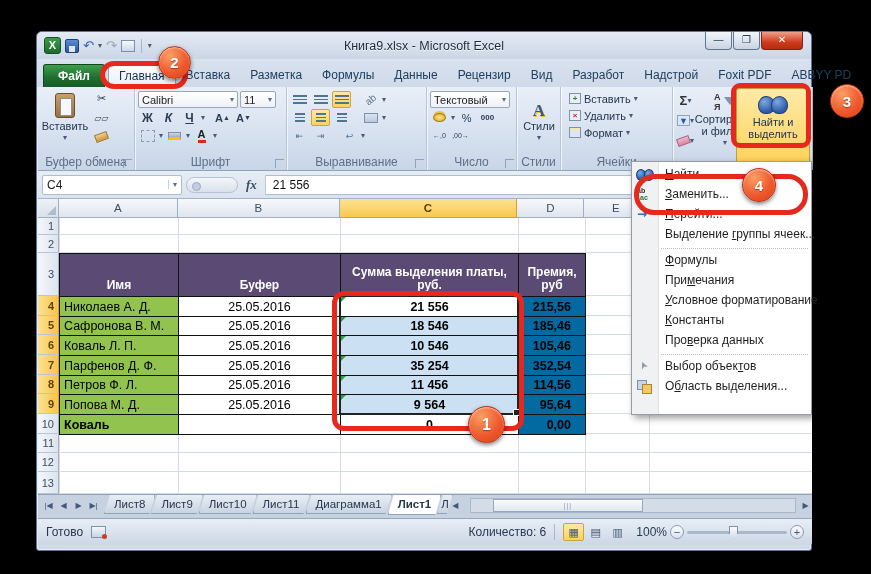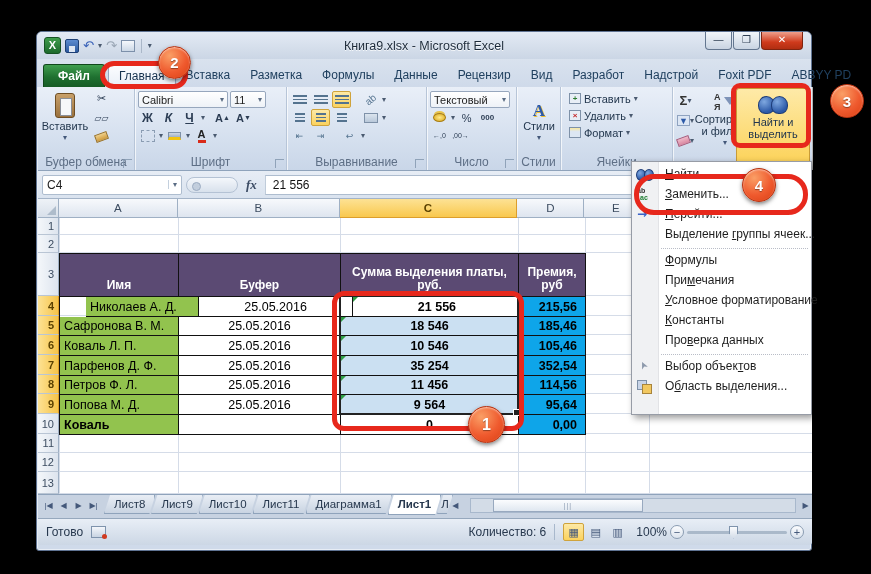--- a/index.html
+++ b/index.html
@@ -92,21 +92,21 @@
 .rnum{width:21px;background:linear-gradient(90deg,#f4f7fa,#dde4ee);border-right:1px solid #9fb0c4;border-bottom:1px solid #b9c5d4;font-size:11px;color:#3c4c60;display:flex;align-items:center;justify-content:flex-end;padding-right:4px;margin-bottom:-1px}
 .grow.sel .rnum{background:linear-gradient(90deg,#fde294,#f6c44a);border-right:1px solid #dc9e2c;color:#5c4200;font-weight:700}
 .vline{position:absolute;top:19px;bottom:0;width:1px;background:#d5dce8}
 
 .xtable{position:absolute;left:21px;top:54px;width:527px;border-top:1px solid #111;border-left:1px solid #111;z-index:3}
 .trow{display:flex}
 .tc{border-right:1px solid #111;border-bottom:1px solid #111;font-size:12.5px;color:#000;display:flex;align-items:center;overflow:hidden}
 .c-name{width:119px;padding-left:4px;background:#92c34e}
 .c-date{width:162px;justify-content:center;background:#fff}
 .c-sum{width:178px;justify-content:center;background:#fff;font-weight:700;position:relative}
-.c-bonus{width:67px;justify-content:flex-end;padding-right:8px;background:#0ea5e9;font-weight:700}
+.c-bonus{width:67px;justify-content:flex-end;padding-right:14px;background:#0369a1;font-weight:700}
 .trow.hdr .tc{background:#5b4a73;color:#fff;font-weight:700;font-size:12px;line-height:13px;align-items:flex-end;justify-content:center;text-align:center;padding:2px 3px 4px}
 .c-sum.selblue{background:#cbe0f2}
 .c-sum.active{background:#fff}
 .gtri{position:absolute;left:0;top:0;width:0;height:0;border-top:5px solid #2f9e44;border-right:5px solid transparent}
 .trow.total .c-name{font-weight:700}
 .selborder{position:absolute;left:301px;top:96px;width:180px;height:120px;border:2px solid #222;z-index:4;pointer-events:none}
 .selborder:after{content:"";position:absolute;right:-3px;bottom:-3px;width:5px;height:5px;background:#222;border:1px solid #fff}
 
 .ddmenu{position:absolute;left:594px;top:129px;width:181px;height:254px;background:#fff;border:1px solid #979ca6;box-shadow:3px 3px 7px rgba(0,0,0,.4);z-index:30;padding-top:2px}
 .ddmenu:before{content:"";position:absolute;left:0;top:0;bottom:0;width:26px;background:#f0f1f3;border-right:1px solid #e2e3e6}
@@ -210,21 +210,21 @@
           <div class="rsmall">
               <span class="i-eraser" style="background:linear-gradient(#f0d089,#cf9a3c);border-color:#9a7020"></span>
             </div>
         </div>
         <div class="glabel">Буфер обмена</div>
         <div class="launcher"></div>
       </div>
 
       <div class="rgroup" style="width:152px">
         <div class="fontrow">
-          <div class="combo" style="width:90px">
+          <div class="combo" style="width:100px">
               <span>Calibri</span>
               <span class="dd">▾</span>
             </div>
           <div class="combo" style="width:36px">
               <span>11</span>
               <span class="dd">▾</span>
             </div>
         </div>
         <div class="fontrow">
           <div class="rsmall bchar">Ж</div>
@@ -463,21 +463,21 @@
             <div class="rnum">13</div>
           </div>
         </div>
       <div class="xtable">
           <div class="trow hdr" style="height: 43px;">
             <div class="tc c-name">Имя</div>
             <div class="tc c-date">Буфер</div>
             <div class="tc c-sum">Сумма выделения платы, руб.</div>
             <div class="tc c-bonus">Премия, руб</div>
           </div>
-          <div class="trow" style="height: 20px; margin-left: 26px;">
+          <div class="trow" style="height: 20px;">
             <div class="tc c-name">Николаев А. Д.</div>
             <div class="tc c-date">25.05.2016</div>
             <div class="tc c-sum active">21 556<span class="gtri"></span></div>
             <div class="tc c-bonus">215,56</div>
           </div>
           <div class="trow" style="height: 19px;">
             <div class="tc c-name">Сафронова В. М.</div>
             <div class="tc c-date">25.05.2016</div>
             <div class="tc c-sum selblue">18 546<span class="gtri"></span></div>
             <div class="tc c-bonus">185,46</div>

